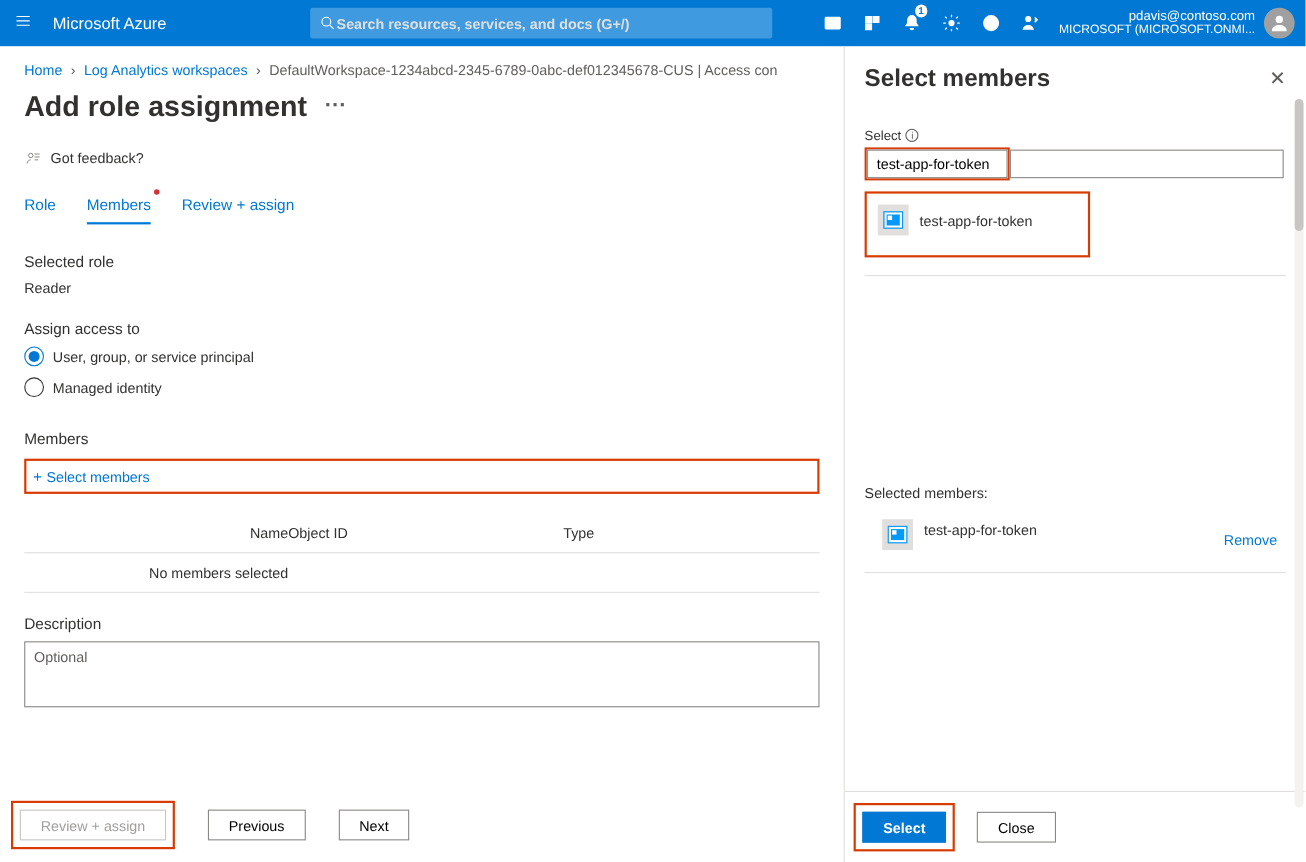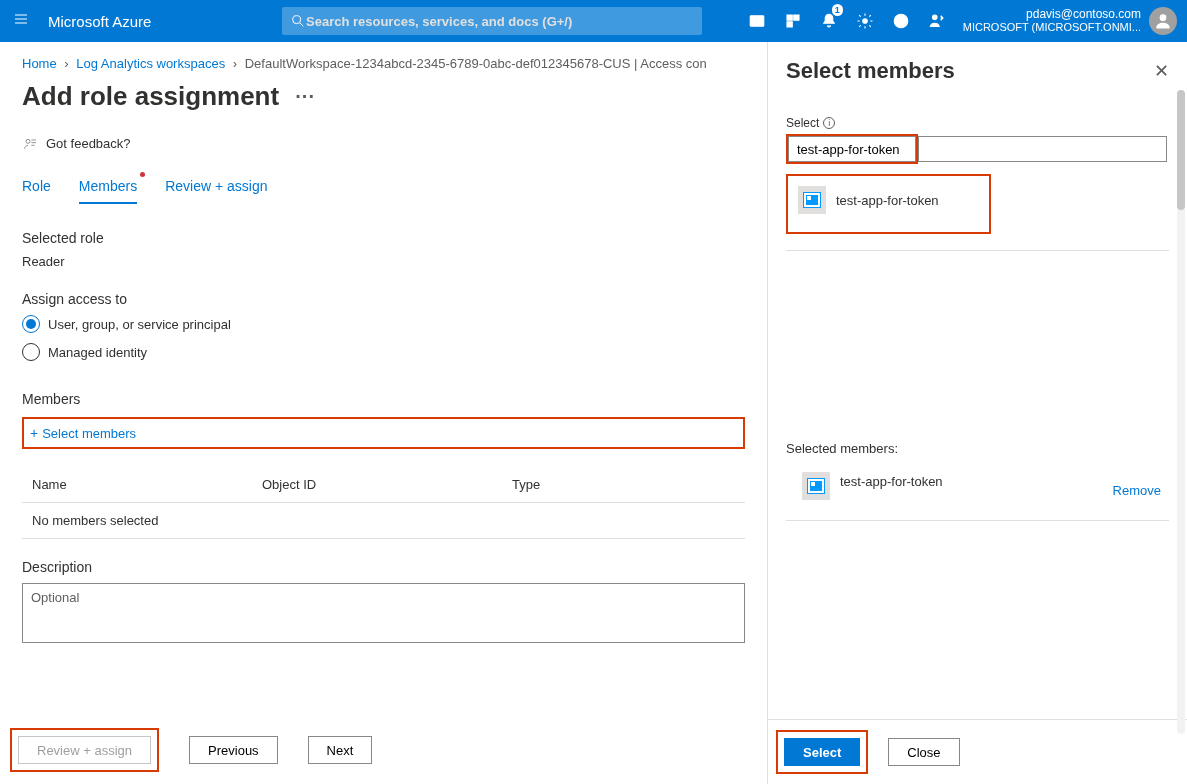--- a/index.html
+++ b/index.html
@@ -54,21 +54,21 @@
   .link-btn .plus { font-size: 14px; margin-right: 4px; }
 
   .redbox { border: 2px solid #d83b01; display: inline-block; padding: 6px 12px 6px 6px; margin-top: 2px; margin-bottom: 10px; }
   .redbox-input { border: 2px solid #d83b01; }
   .redbox-result { border: 2px solid #d83b01; padding: 10px 50px 18px 10px; display: inline-block; margin-top: 10px;}
   .redbox-btns { border: 2px solid #d83b01; display: inline-block; padding: 6px 6px; }
 
   .members-table { margin-top: 8px; width: 100%; }
   .members-table .head-row, .members-table .body-row { display: flex; padding: 10px 0; font-size: 13px; }
   .members-table .head-row { border-bottom: 1px solid #e1dfdd; color: #323130; }
-  .members-table .col-name { width: 240px; padding-left: 10px;}
+  .members-table .col-name { width: 240px; padding-left: 10px; text-align: right;}
   .members-table .col-obj  { width: 250px; }
   .members-table .col-type { flex: 1; }
   .members-table .body-row { border-bottom: 1px solid #e1dfdd; color: #323130; }
 
   .desc-textarea { width: 100%; height: 60px; border: 1px solid #8a8886; padding: 6px 8px; font-size: 13px; resize: none; font-family: inherit; color: #ec4899; }
   .desc-textarea::placeholder { color: #605e5c; }
 
   .footer-bar { position: absolute; bottom: 12px; left: 0; right: 0; padding: 0 10px; display: flex; gap: 30px; align-items: center;}
   .btn { height: 28px; padding: 0 18px; font-size: 13px; border: 1px solid #8a8886; background: #fff; cursor: pointer; }
   .btn.primary { background: #0078d4; color: #fff; border-color: #0078d4; font-weight: 600;}

